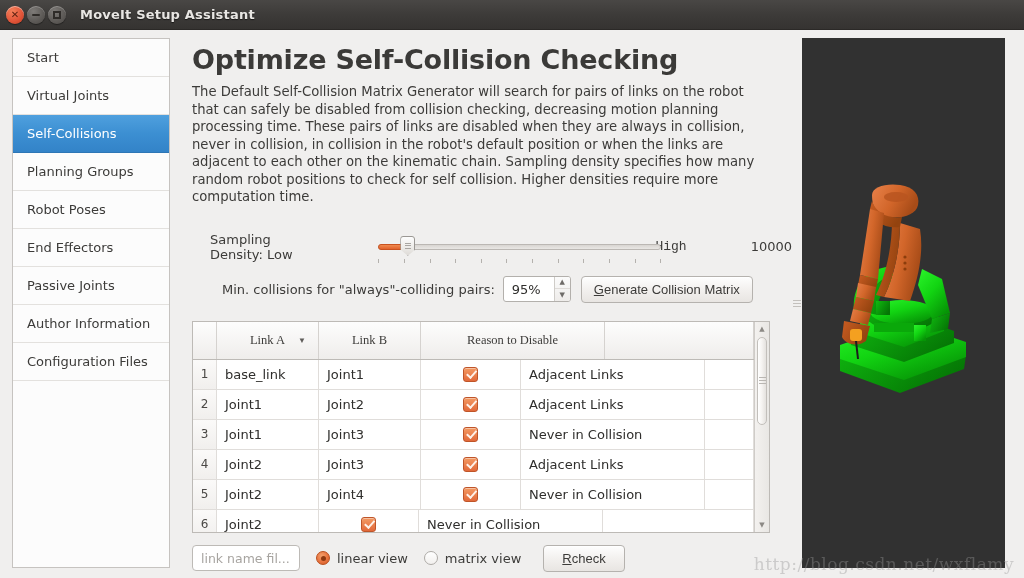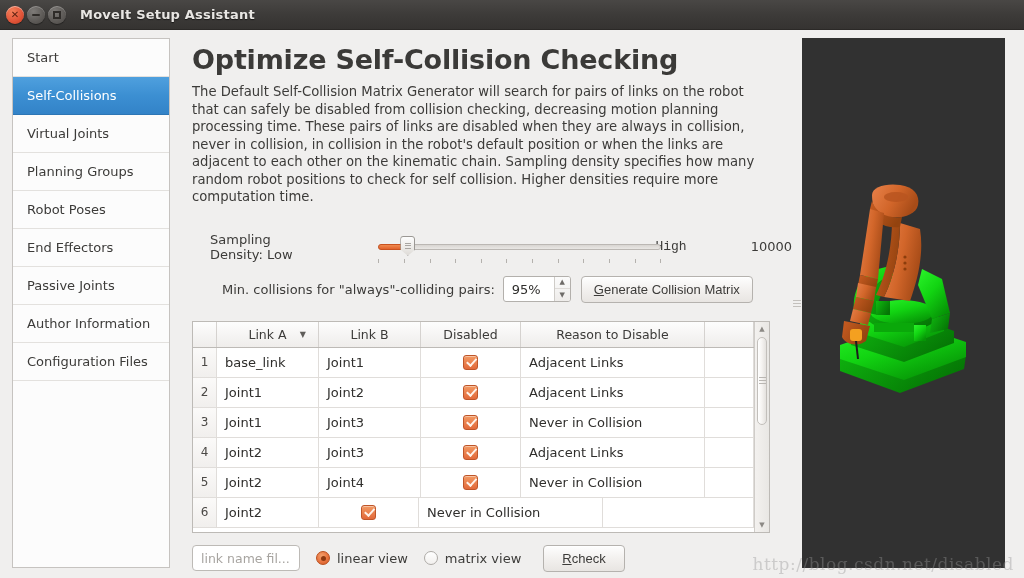--- a/index.html
+++ b/index.html
@@ -166,24 +166,25 @@
   .table-wrap {
     margin-top: 18px; margin-right: 22px;
     border: 1px solid #bdbab6;
     background: #ffffff;
     display: flex;
     height: 212px;
     max-width: 588px;
   }
   .tbl { flex: 1 1 auto; display: flex; flex-direction: column; min-width: 0; }
   .thead {
-    display: flex; height: 26px;
+    display: flex; height: 38px;
     background: linear-gradient(180deg, #fdfdfd, #efedeb);
     border-bottom: 1px solid #bdbab6;
     flex: 0 0 auto;
+    font-family: Liberation Serif, serif;
   }
   .th {
     display: flex; align-items: center; justify-content: center;
     font-size: 12.5px; color: #3c3b39;
     border-right: 1px solid #d5d2cf;
     position: relative;
   }
   .th .sort { position: absolute; right: 12px; font-size: 8px; color: #5f5d5a; }
   .tbody { flex: 1 1 auto; overflow: hidden; }
   .tr { display: flex; height: 30px; border-bottom: 1px solid #e0ddda; }
@@ -314,22 +315,22 @@
         <span class="sq"></span>
       </div>
   </div>
   <div class="wtitle">MoveIt Setup Assistant</div>
 </div>
 
 <div class="window">
 
   <div class="sidebar">
     <div class="nav-item">Start</div>
+    <div class="nav-item">Virtual Joints</div>
     <div class="nav-item selected">Self-Collisions</div>
-    <div class="nav-item">Virtual Joints</div>
     <div class="nav-item">Planning Groups</div>
     <div class="nav-item">Robot Poses</div>
     <div class="nav-item">End Effectors</div>
     <div class="nav-item">Passive Joints</div>
     <div class="nav-item">Author Information</div>
     <div class="nav-item">Configuration Files</div>
     <div class="nav-filler"></div>
   </div>
 
   <div class="main">
@@ -383,21 +384,20 @@
 
     <div class="table-wrap">
       <div class="tbl">
         <div class="thead">
           <div class="th c-num"></div>
           <div class="th c-a">
             <span>Link A</span>
             <span class="sort">▼</span>
           </div>
           <div class="th c-b">Link B</div>
-          <div class="th c-d">Disabled</div>
           <div class="th c-r">Reason to Disable</div>
           <div class="th c-x"></div>
         </div>
         <div class="tbody">
 
           <div class="tr">
             <div class="td num c-num">1</div>
             <div class="td c-a">base_link</div>
             <div class="td c-b">Joint1</div>
             <div class="td center c-d">
@@ -566,14 +566,14 @@
         <rect x="36" y="146" width="12" height="12" rx="3" fill="#f4a020"></rect>
         <path d="M42,158 L44,176" stroke="#1d1d1d" stroke-width="2" fill="none"></path>
 
         <circle cx="91" cy="74" r="1.6" fill="#8c3d0c"></circle>
         <circle cx="91" cy="80" r="1.6" fill="#8c3d0c"></circle>
         <circle cx="91" cy="86" r="1.6" fill="#8c3d0c"></circle>
       </g>
     </svg>
   </div>
 
-  <div class="watermark">http://blog.csdn.net/disabled</div>
+  <div class="watermark">http://blog.csdn.net/wxflamy</div>
 </div>
 
 </body></html>

